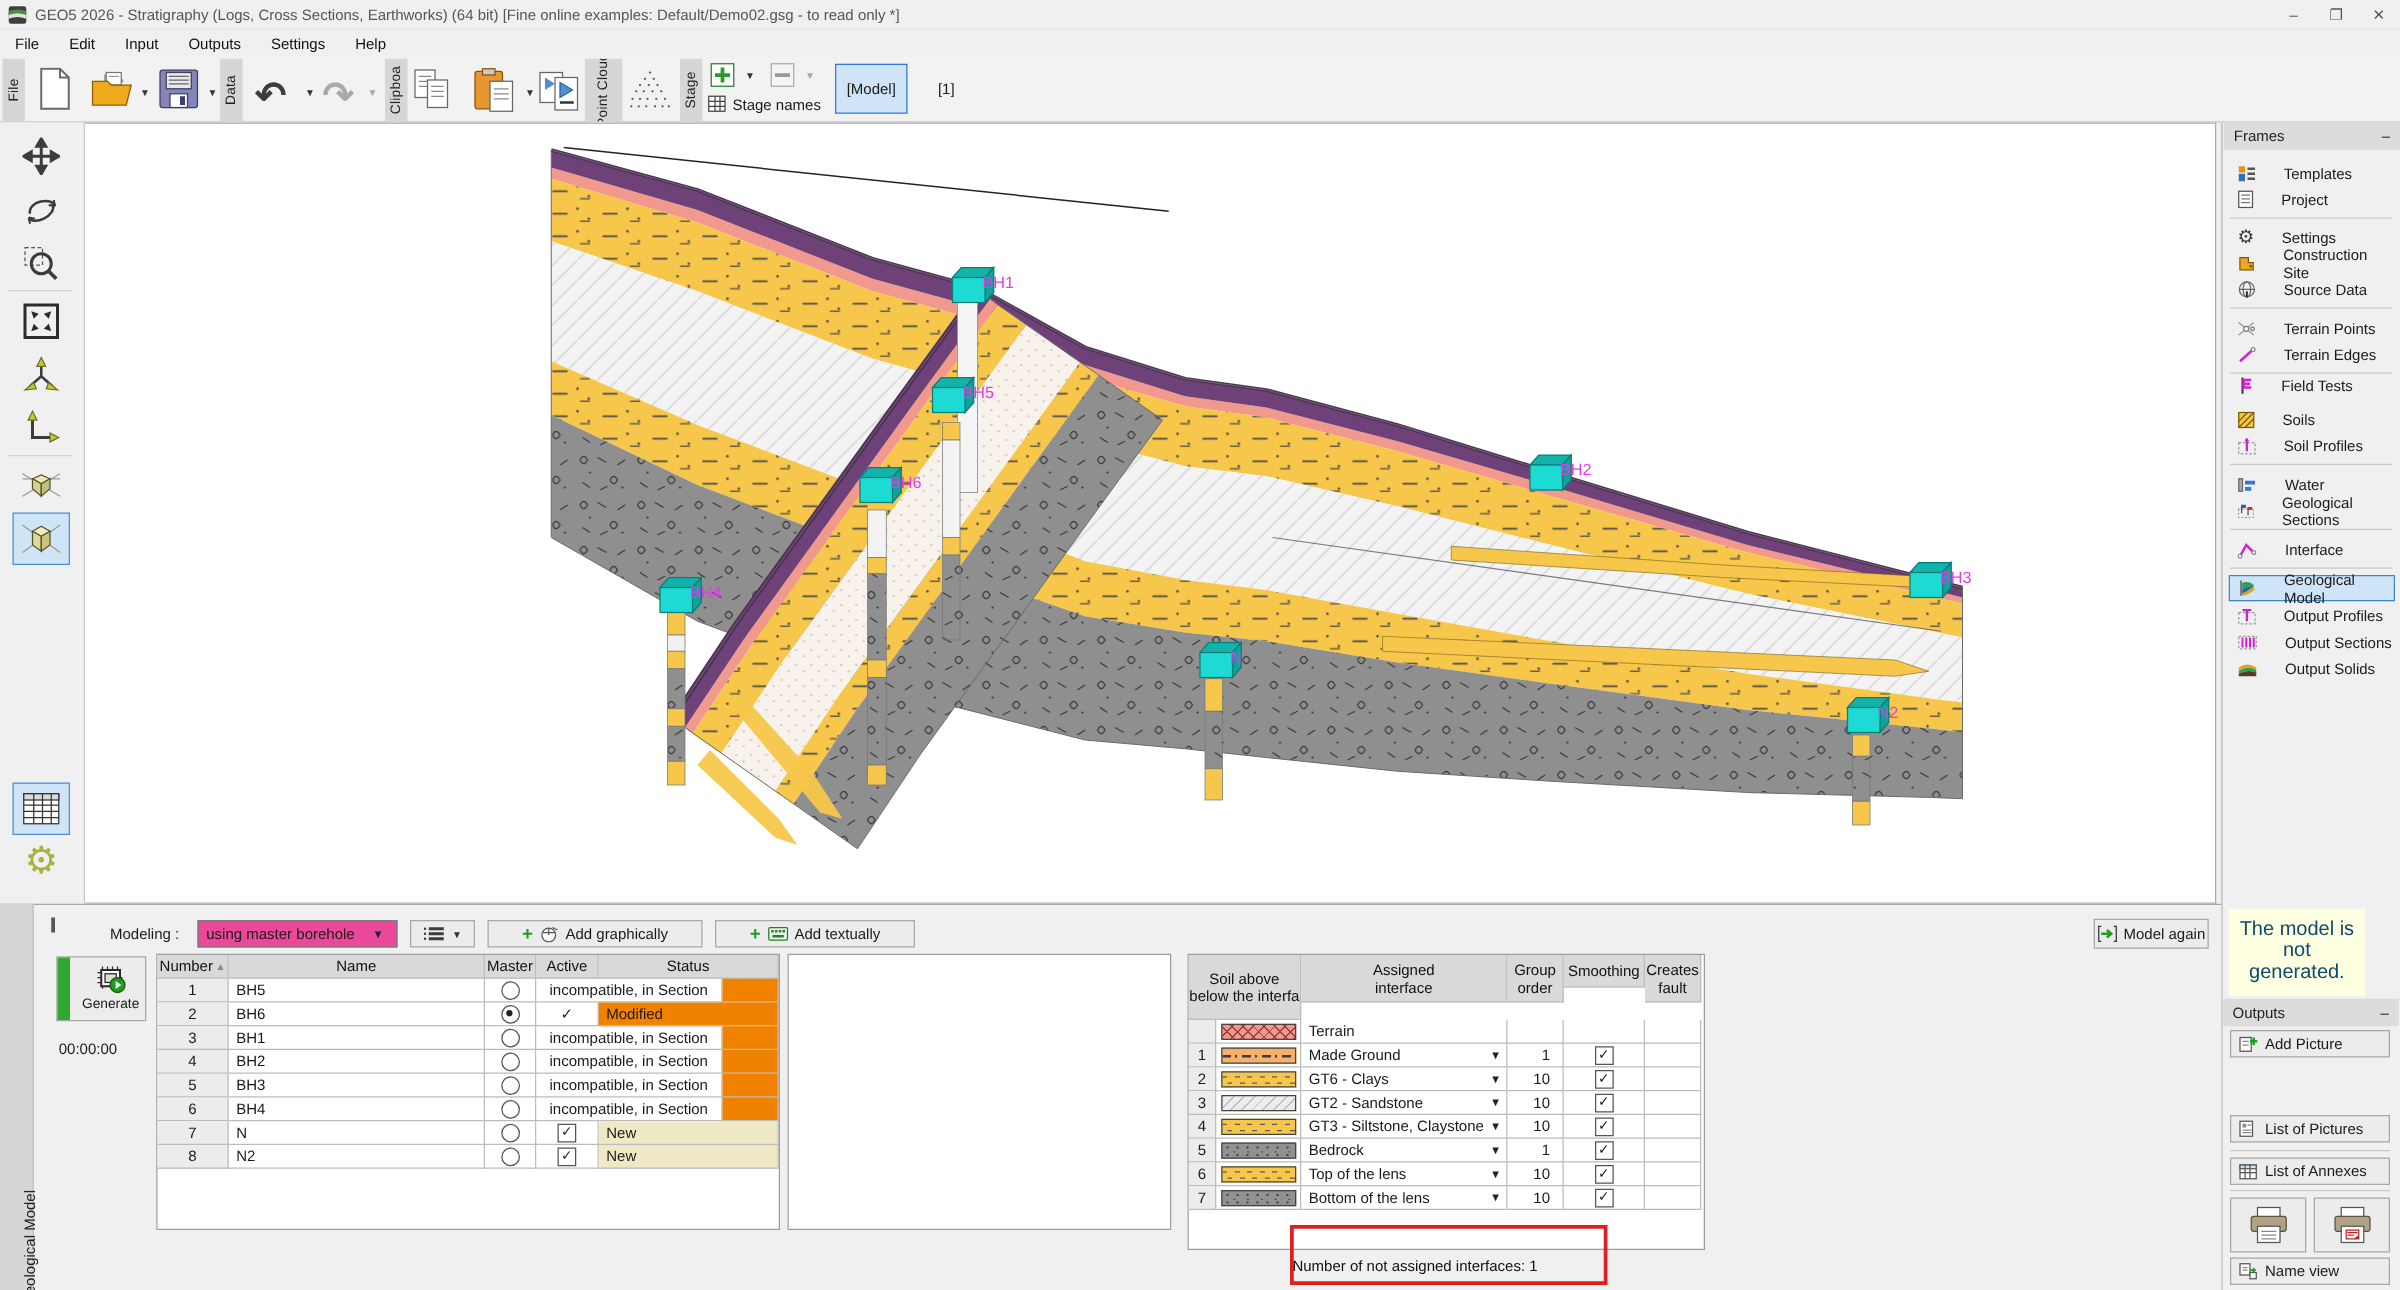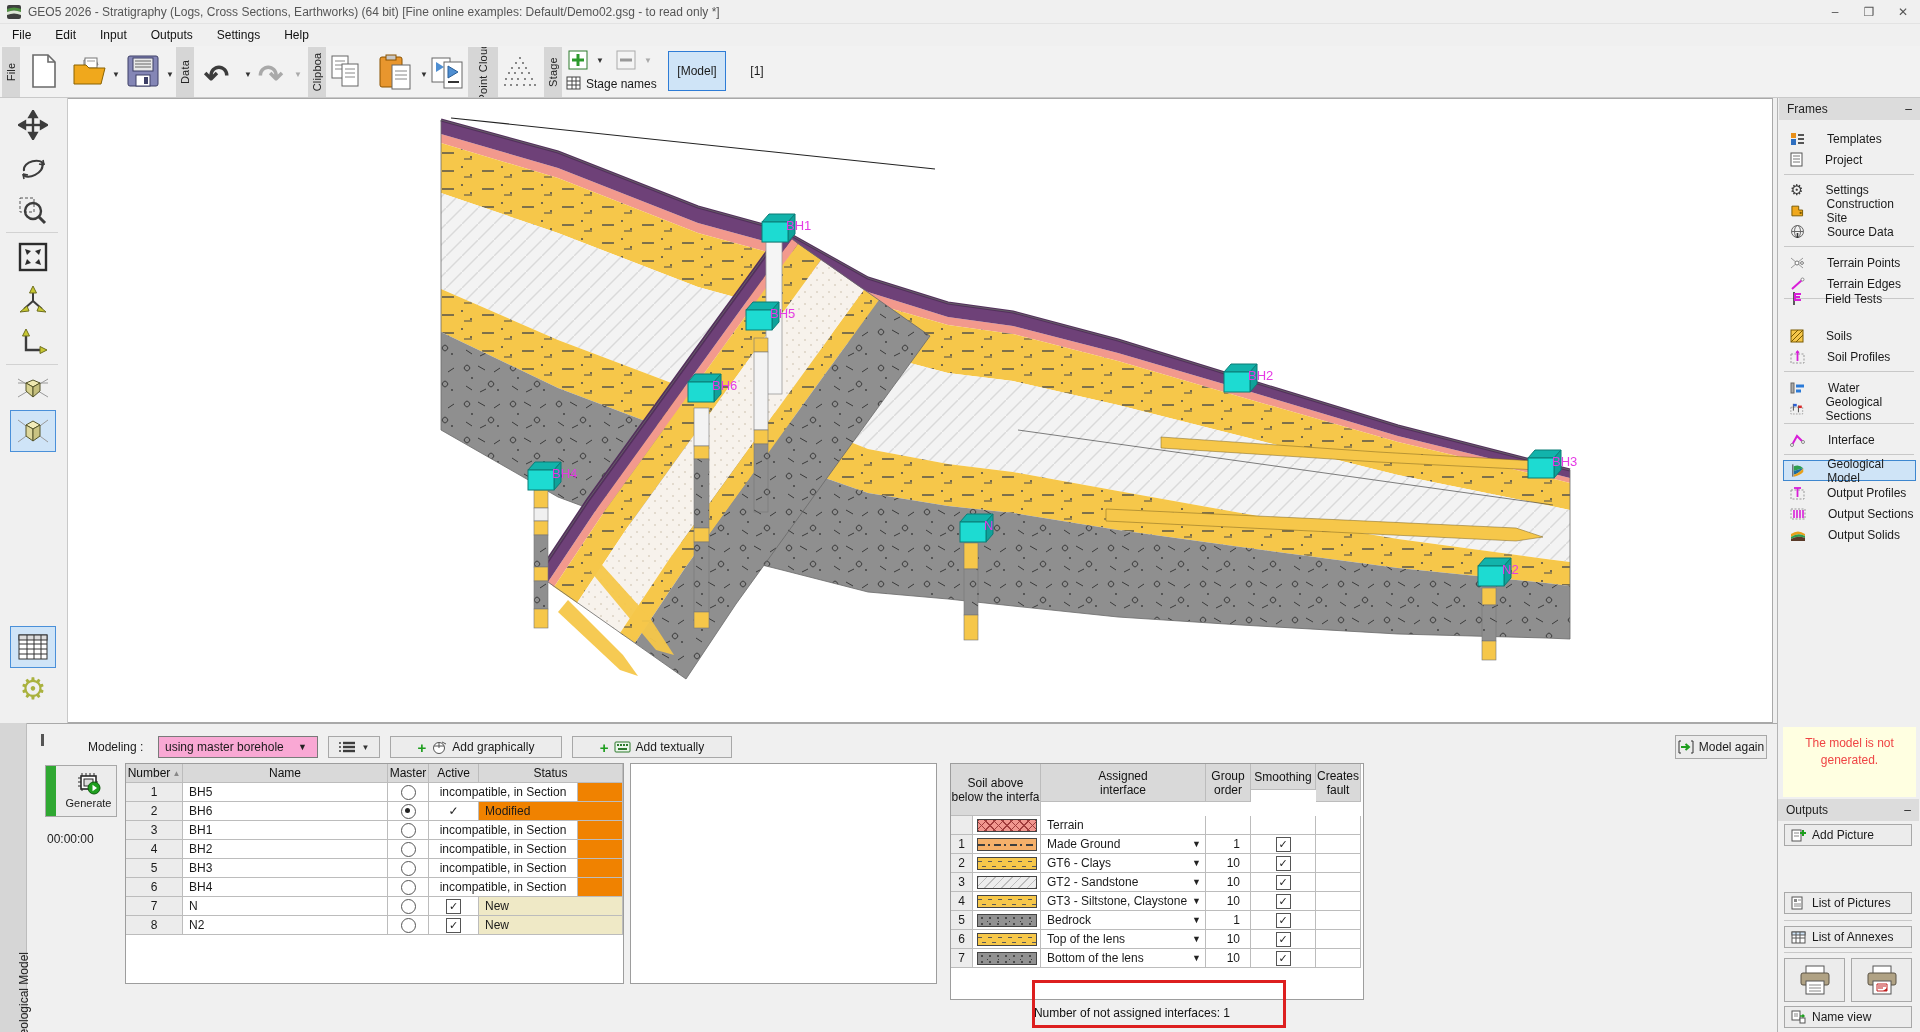--- a/index.html
+++ b/index.html
@@ -26,21 +26,21 @@
   
   #view{left:68px;top:98px;width:1705px;height:625px;background:#fff;border:1px solid #a9a9a9;border-left:none}
   
   #rightcol{left:1777px;top:98px;width:143px;height:934px;background:#f0f0f0;border-left:1px solid #b4b4b4}
   .paneheader{position:absolute;left:1px;width:141px;height:22px;background:#dcdcdc;display:flex;align-items:center;padding:0 8px;box-sizing:border-box;justify-content:space-between;font-size:12px;color:#222}
   .fitem{position:absolute;left:5px;width:133px;height:21px;display:flex;align-items:center;gap:22px;padding-left:6px;box-sizing:border-box;border:1px solid transparent}
   .fitem.sel{background:#cfe4f7;border:1px solid #3e87cf}
   .fsep{position:absolute;left:6px;width:130px;height:1px;background:#c8c8c8}
   .rbtn{position:absolute;left:7px;width:128px;height:22px;background:#ececec;border:1px solid #a8a8a8;display:flex;align-items:center;gap:6px;padding-left:6px;box-sizing:border-box;font-size:12px}
   .rline{position:absolute;left:7px;width:128px;display:flex;justify-content:space-between;font-size:12px}
-  #modelwarn{left:1783px;top:727px;width:133px;height:70px;background:#ffffe1;color:#ef4444;text-align:center;padding-top:8px;line-height:17px;font-size:12px}
+  #modelwarn{left:1783px;top:727px;width:109px;height:70px;background:#ffffe1;color:#0c4a6e;text-align:center;padding-top:8px;line-height:17px;font-size:16px}
   
   #bottompanel{left:0;top:723px;width:1777px;height:309px;background:#f0f0f0;border-top:1px solid #a9a9a9}
   #sidelabel{left:0;top:723px;width:27px;height:309px;background:#d6d6d6;border-right:1px solid #bdbdbd}
   #sidelabel span{position:absolute;left:-62px;bottom:80px;transform:rotate(-90deg);transform-origin:right bottom;white-space:nowrap;font-size:12px;color:#222}
   .button{background:#ececec;border:1px solid #a8a8a8;display:flex;align-items:center;justify-content:center;gap:5px;box-sizing:border-box;font-size:12px}
   .whitebox{background:#fff;border:1px solid #9d9d9d}
   
   .grid{display:grid;font-size:12px}
   .cell{border-right:1px solid #bcbcbc;border-bottom:1px solid #bcbcbc;display:flex;align-items:center;box-sizing:border-box;height:19px;overflow:hidden;white-space:nowrap}
   .hcell{background:#d9d9d9;justify-content:center;color:#111}
@@ -549,21 +549,21 @@
     <span>Terrain Points</span>
   </div>
   <div class="fitem" style="top:175px">
     <svg width="15" height="14" viewBox="0 0 15 14">
         <line x1="2" y1="12" x2="12" y2="3" stroke="#d81ed8" stroke-width="2"></line>
         <circle cx="12.5" cy="2.5" r="1.5" fill="#fff" stroke="#888"></circle>
       </svg>
     <span>Terrain Edges</span>
   </div>
   <div class="fsep" style="top:200px"></div>
-  <div class="fitem" style="top:190px">
+  <div class="fitem" style="top:200px">
     <svg width="13" height="15" viewBox="0 0 13 15">
         <line x1="4" y1="1" x2="4" y2="14" stroke="#333" stroke-width="1.6"></line>
         <path d="M4 2 H11 V4 H6 V5 H10 V7 H6 V8 H11 V10 H4 Z" fill="#d81ed8"></path>
       </svg>
     <span>Field Tests</span>
   </div>
   <div class="fitem" style="top:227px">
     <svg width="14" height="14" viewBox="0 0 14 14">
         <rect x="1" y="1" width="12" height="12" fill="#f6c74a" stroke="#7a5a00"></rect>
         <line x1="1" y1="13" x2="13" y2="1" stroke="#7a5a00"></line>
@@ -729,21 +729,21 @@
   <span>Name view</span>
 </div>
 
 <div class="abs" id="bottompanel"></div>
 <div class="abs" id="sidelabel">
     <span>Geological Model</span>
   </div>
 <div class="abs" style="left:41px;top:734px;width:3px;height:12px;background:#555"></div>
 
 <span class="abs" style="left:88px;top:740px">Modeling :</span>
-<div class="abs" style="left:158px;top:736px;width:160px;height:22px;background:#f9a8d4;border:1px solid #7a7a7a;display:flex;align-items:center;padding:0 6px">
+<div class="abs" style="left:158px;top:736px;width:160px;height:22px;background:#ec4899;border:1px solid #7a7a7a;display:flex;align-items:center;padding:0 6px">
   <span>using master borehole</span>
   <span class="ddcaret">▼</span>
 </div>
 <div class="button abs" style="left:328px;top:736px;width:52px;height:22px">
   <svg width="18" height="12" viewBox="0 0 18 12">
       <g stroke="#3c3c3c" stroke-width="2.4">
         <line x1="4" y1="2" x2="16" y2="2"></line>
         <line x1="4" y1="6" x2="16" y2="6"></line>
         <line x1="4" y1="10" x2="16" y2="10"></line>
       </g>

